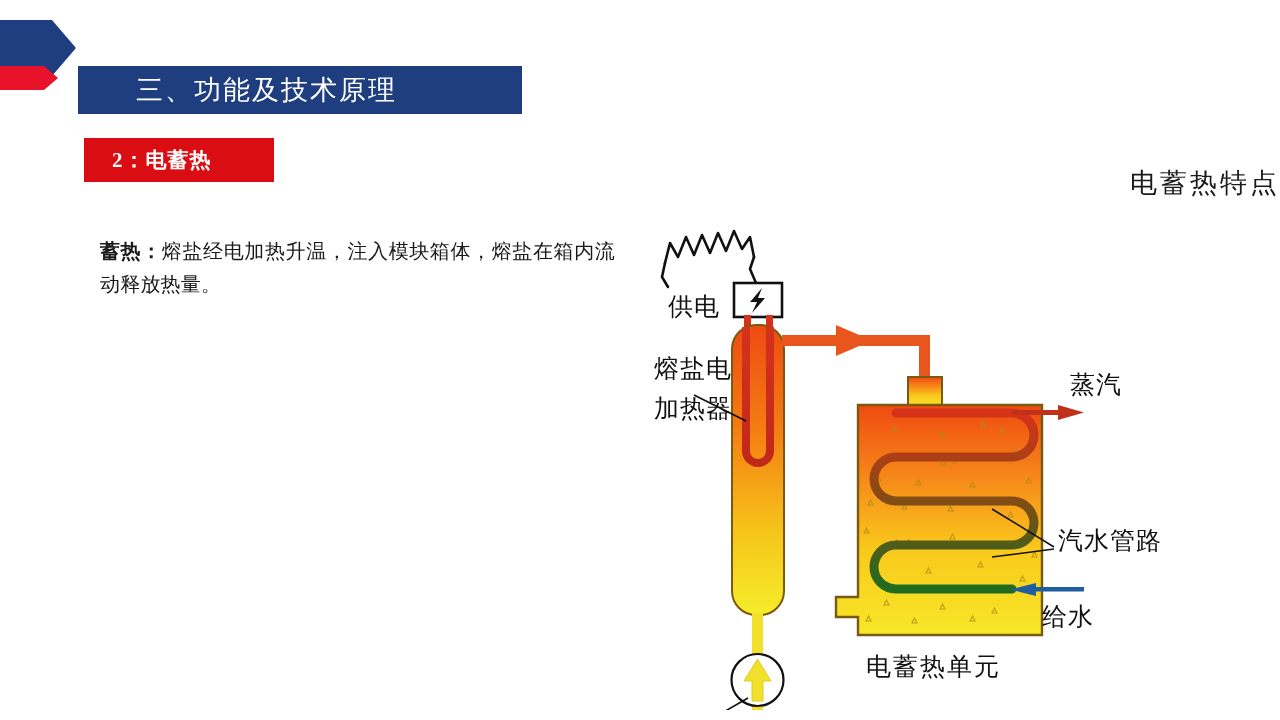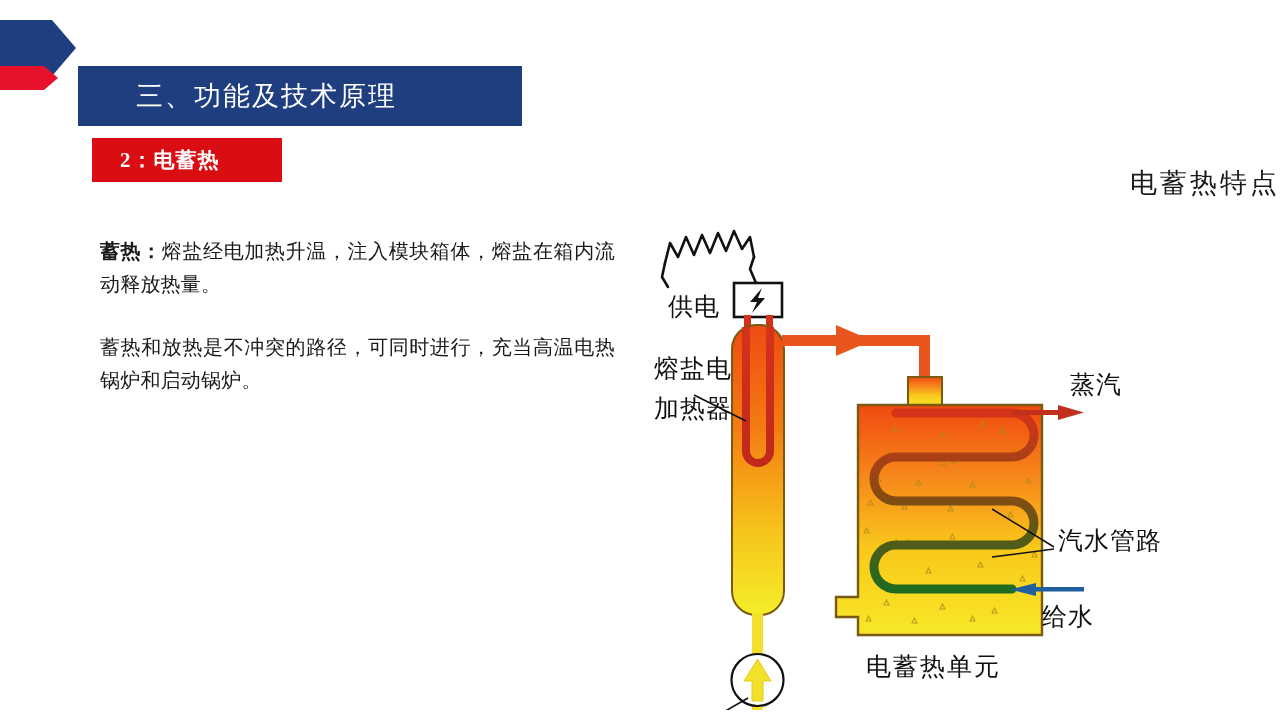--- a/index.html
+++ b/index.html
@@ -12,33 +12,33 @@
     position:relative;
   }
   .slide{position:absolute;inset:0;background:#fff;}
 
   
   .logo{position:absolute;left:0;top:18px;width:112px;height:72px;}
   .logo svg{display:block;}
 
   
   .title-bar{
-    position:absolute;left:78px;top:66px;width:444px;height:60px;
+    position:absolute;left:78px;top:66px;width:444px;height:48px;
     background:#1F3E80;
     display:flex;align-items:center;
   }
   .title-bar .title-text{
     color:#ffffff;font-size:27px;letter-spacing:2px;
     padding-left:58px;white-space:nowrap;
     font-family:"Liberation Serif","DejaVu Serif",serif;
   }
 
   
   .sub-banner{
-    position:absolute;left:92px;top:138px;width:190px;height:44px;
+    position:absolute;left:84px;top:138px;width:190px;height:44px;
     background:#D90D12;
     display:flex;align-items:center;
   }
   .sub-banner .sub-text{
     color:#ffffff;font-size:21px;letter-spacing:1px;
     padding-left:28px;white-space:nowrap;font-weight:bold;
     font-family:"Liberation Serif","DejaVu Serif",serif;
   }
 
   
@@ -80,23 +80,20 @@
     <span class="title-text">三、功能及技术原理</span>
   </div>
 
   <div class="sub-banner">
     <span class="sub-text">2：电蓄热</span>
   </div>
 
   <div class="body-col">
     <p class="para">
       <span class="lead">蓄热：</span><span>熔盐经电加热升温，注入模块箱体，熔盐在箱内流动释放热量。</span>
-    </p>
-    <p class="para">
-      <span>蓄热和放热是不冲突的路径，可同时进行，充当高温电热锅炉和启动锅炉。</span>
     </p>
   </div>
 
   <div class="diagram">
     <div class="dg-title">电蓄热特点</div>
 
     <svg width="640" height="545" viewBox="0 0 640 545">
       <defs>
         <linearGradient id="saltGrad" x1="0" y1="0" x2="0" y2="1">
           <stop offset="0%" stop-color="#EE4B12"></stop>

